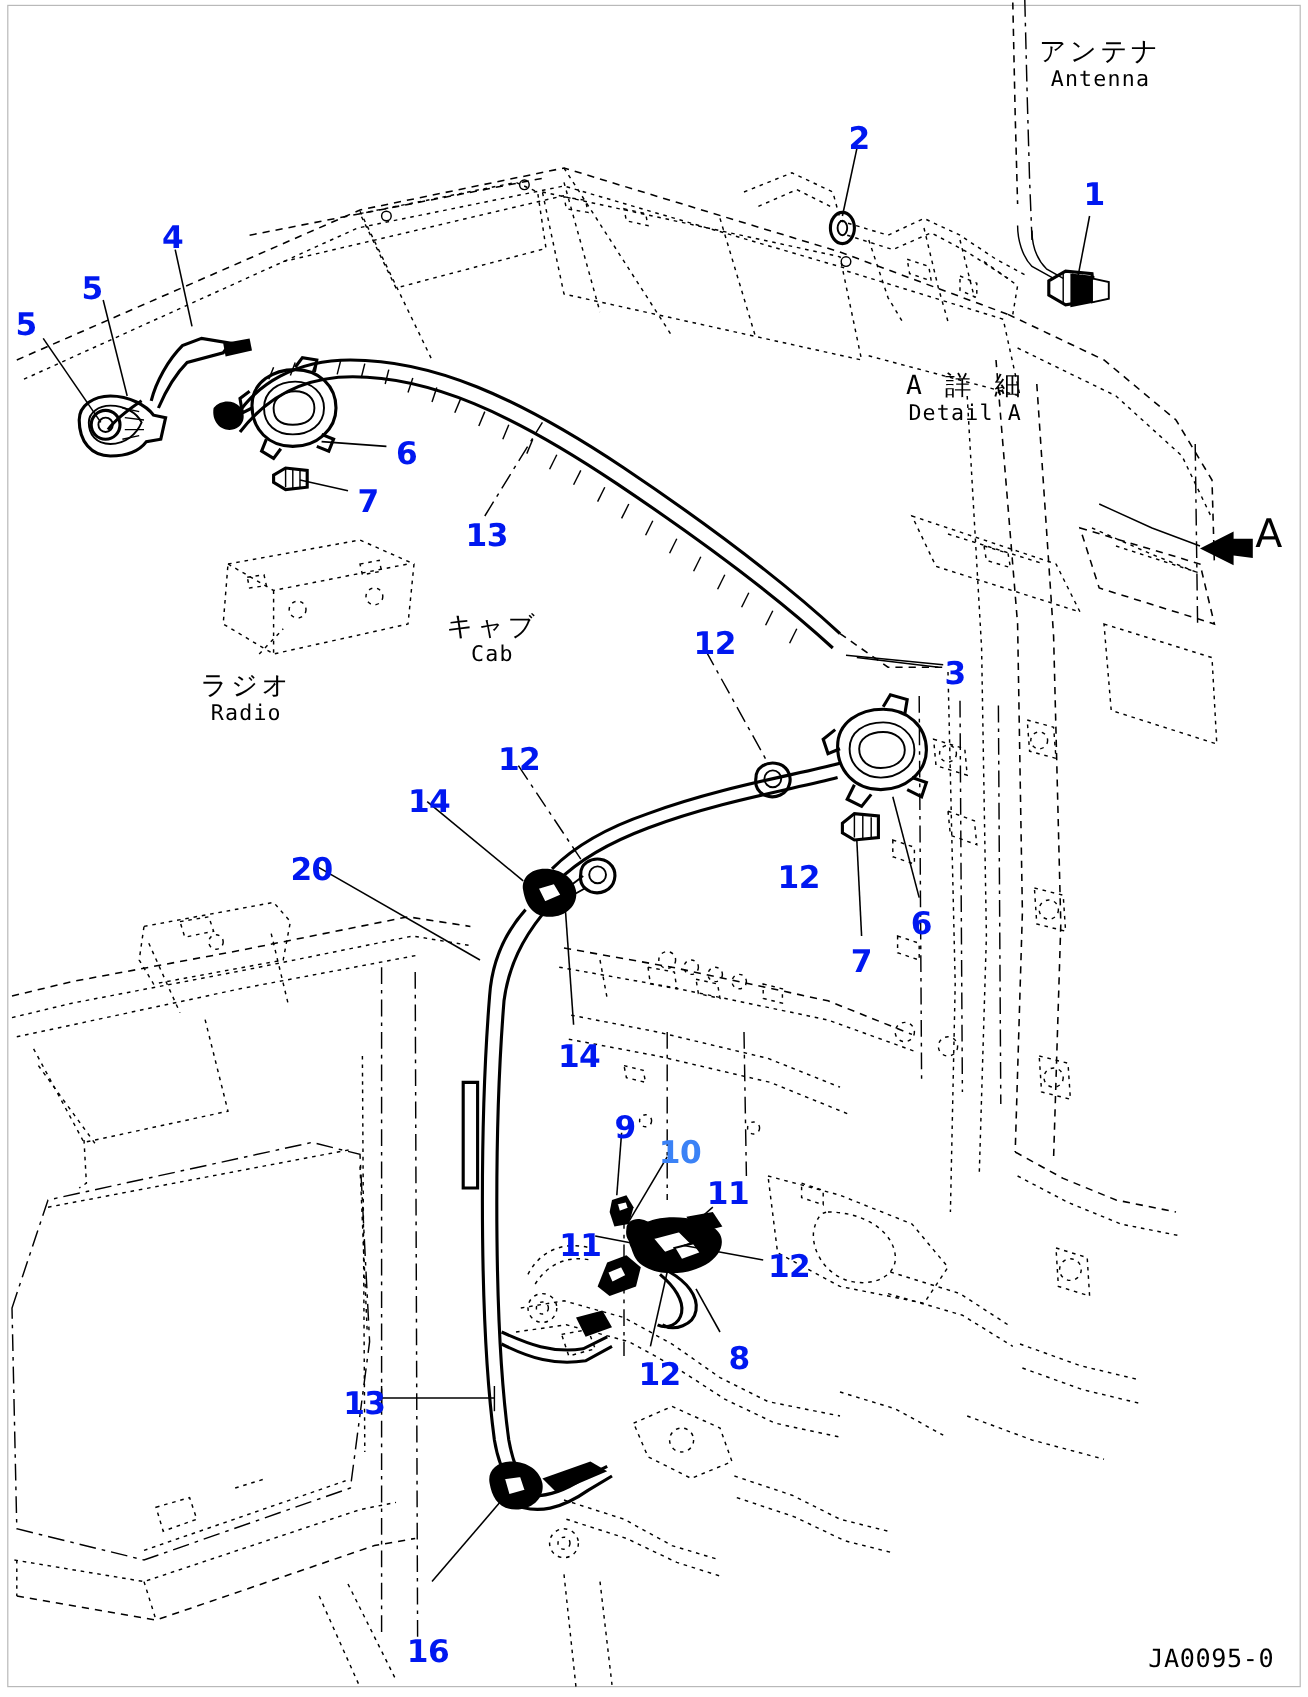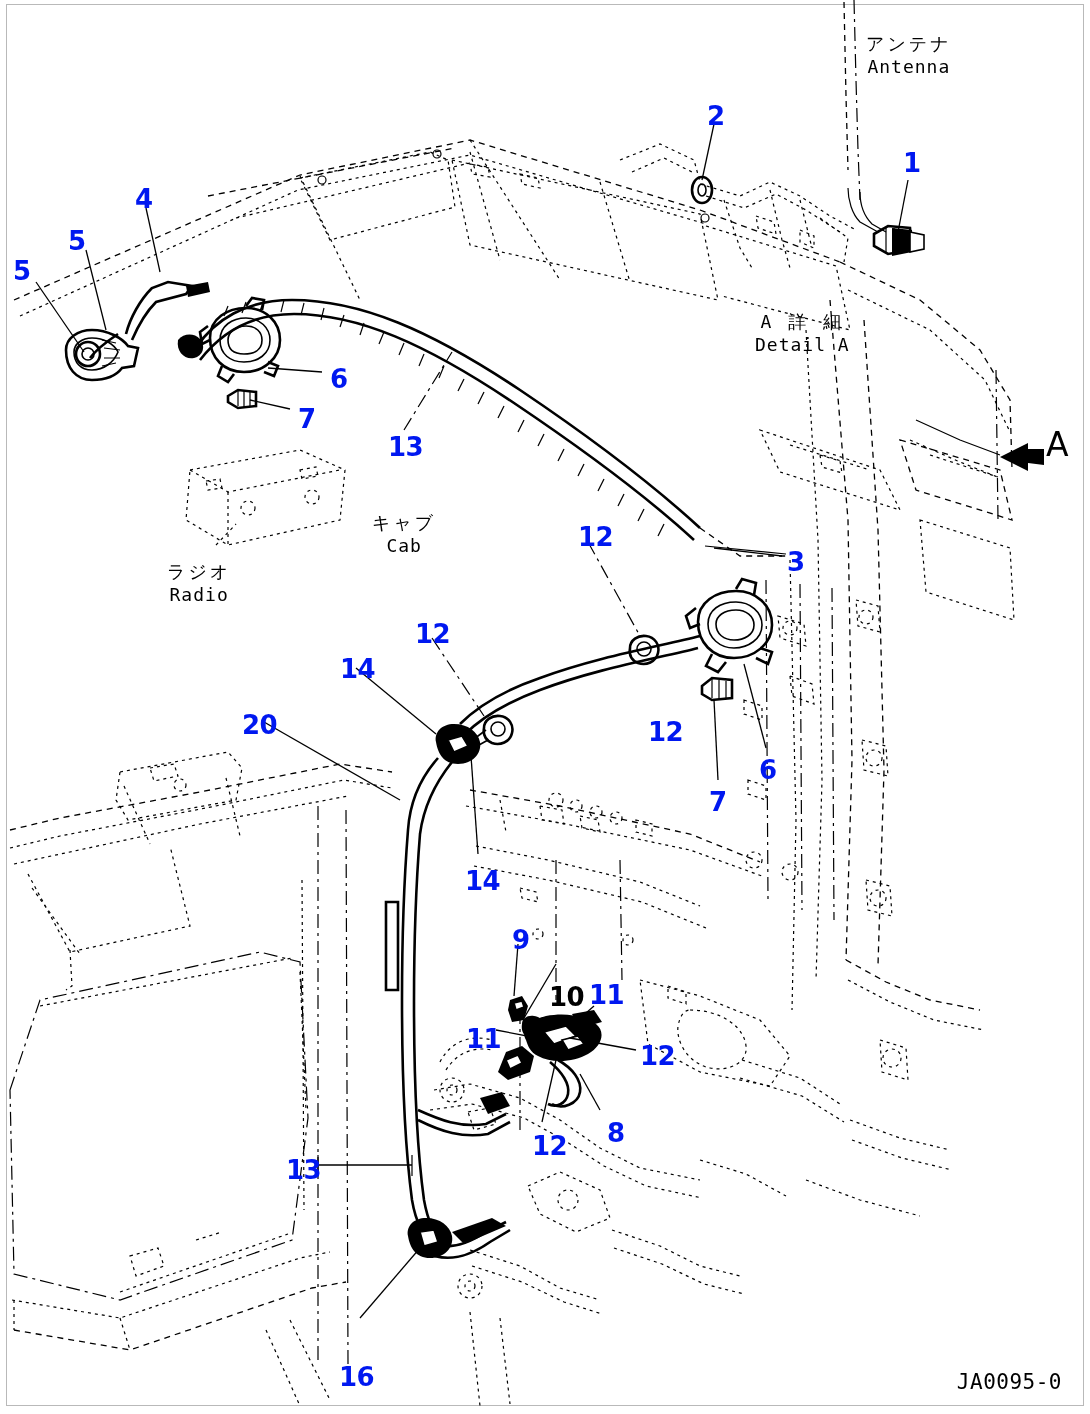--- a/index.html
+++ b/index.html
@@ -45,21 +45,21 @@
   .label {
     position: absolute;
     color: #000000;
     font-family: "DejaVu Sans Mono", monospace;
     font-size: 19px;
     line-height: 23px;
     white-space: nowrap;
     text-align: center;
     user-select: none;
   }
-  .label .jp { letter-spacing: 3px; font-size: 18px; display: block; }
+  .label .jp { letter-spacing: 3px; font-size: 22px; display: block; }
   .label .en { letter-spacing: 1px; font-size: 18px; display: block; }
   .arrowA {
     position: absolute;
     color: #000000;
     font-family: "DejaVu Sans", sans-serif;
     font-size: 33px;
     font-weight: normal;
     line-height: 33px;
     user-select: none;
   }
@@ -482,21 +482,21 @@
       <div class="callout" style="left: 787px; top: 549px; color: rgb(0, 24, 240);">3</div>
       <div class="callout" style="left: 135px; top: 186px; color: rgb(0, 24, 240);">4</div>
       <div class="callout" style="left: 68px; top: 228px; color: rgb(0, 24, 240);">5</div>
       <div class="callout" style="left: 13px; top: 258px; color: rgb(0, 24, 240);">5</div>
       <div class="callout" style="left: 330px; top: 366px; color: rgb(0, 24, 240);">6</div>
       <div class="callout" style="left: 298px; top: 406px; color: rgb(0, 24, 240);">7</div>
       <div class="callout" style="left: 759px; top: 757px; color: rgb(0, 24, 240);">6</div>
       <div class="callout" style="left: 709px; top: 789px; color: rgb(0, 24, 240);">7</div>
       <div class="callout" style="left: 607px; top: 1120px; color: rgb(0, 24, 240);">8</div>
       <div class="callout" style="left: 512px; top: 927px; color: rgb(0, 24, 240);">9</div>
-      <div class="callout" style="left: 549px; top: 984px; color: #000000;">10</div>
+      <div class="callout" style="left: 549px; top: 948px; color: #3b82f6;">10</div>
       <div class="callout" style="left: 589px; top: 982px; color: rgb(0, 24, 240);">11</div>
       <div class="callout" style="left: 466px; top: 1026px; color: rgb(0, 24, 240);">11</div>
       <div class="callout" style="left: 640px; top: 1043px; color: rgb(0, 24, 240);">12</div>
       <div class="callout" style="left: 532px; top: 1133px; color: rgb(0, 24, 240);">12</div>
       <div class="callout" style="left: 578px; top: 524px; color: rgb(0, 24, 240);">12</div>
       <div class="callout" style="left: 415px; top: 621px; color: rgb(0, 24, 240);">12</div>
       <div class="callout" style="left: 648px; top: 719px; color: rgb(0, 24, 240);">12</div>
       <div class="callout" style="left: 388px; top: 434px; color: rgb(0, 24, 240);">13</div>
       <div class="callout" style="left: 286px; top: 1157px; color: rgb(0, 24, 240);">13</div>
       <div class="callout" style="left: 340px; top: 656px; color: rgb(0, 24, 240);">14</div>

